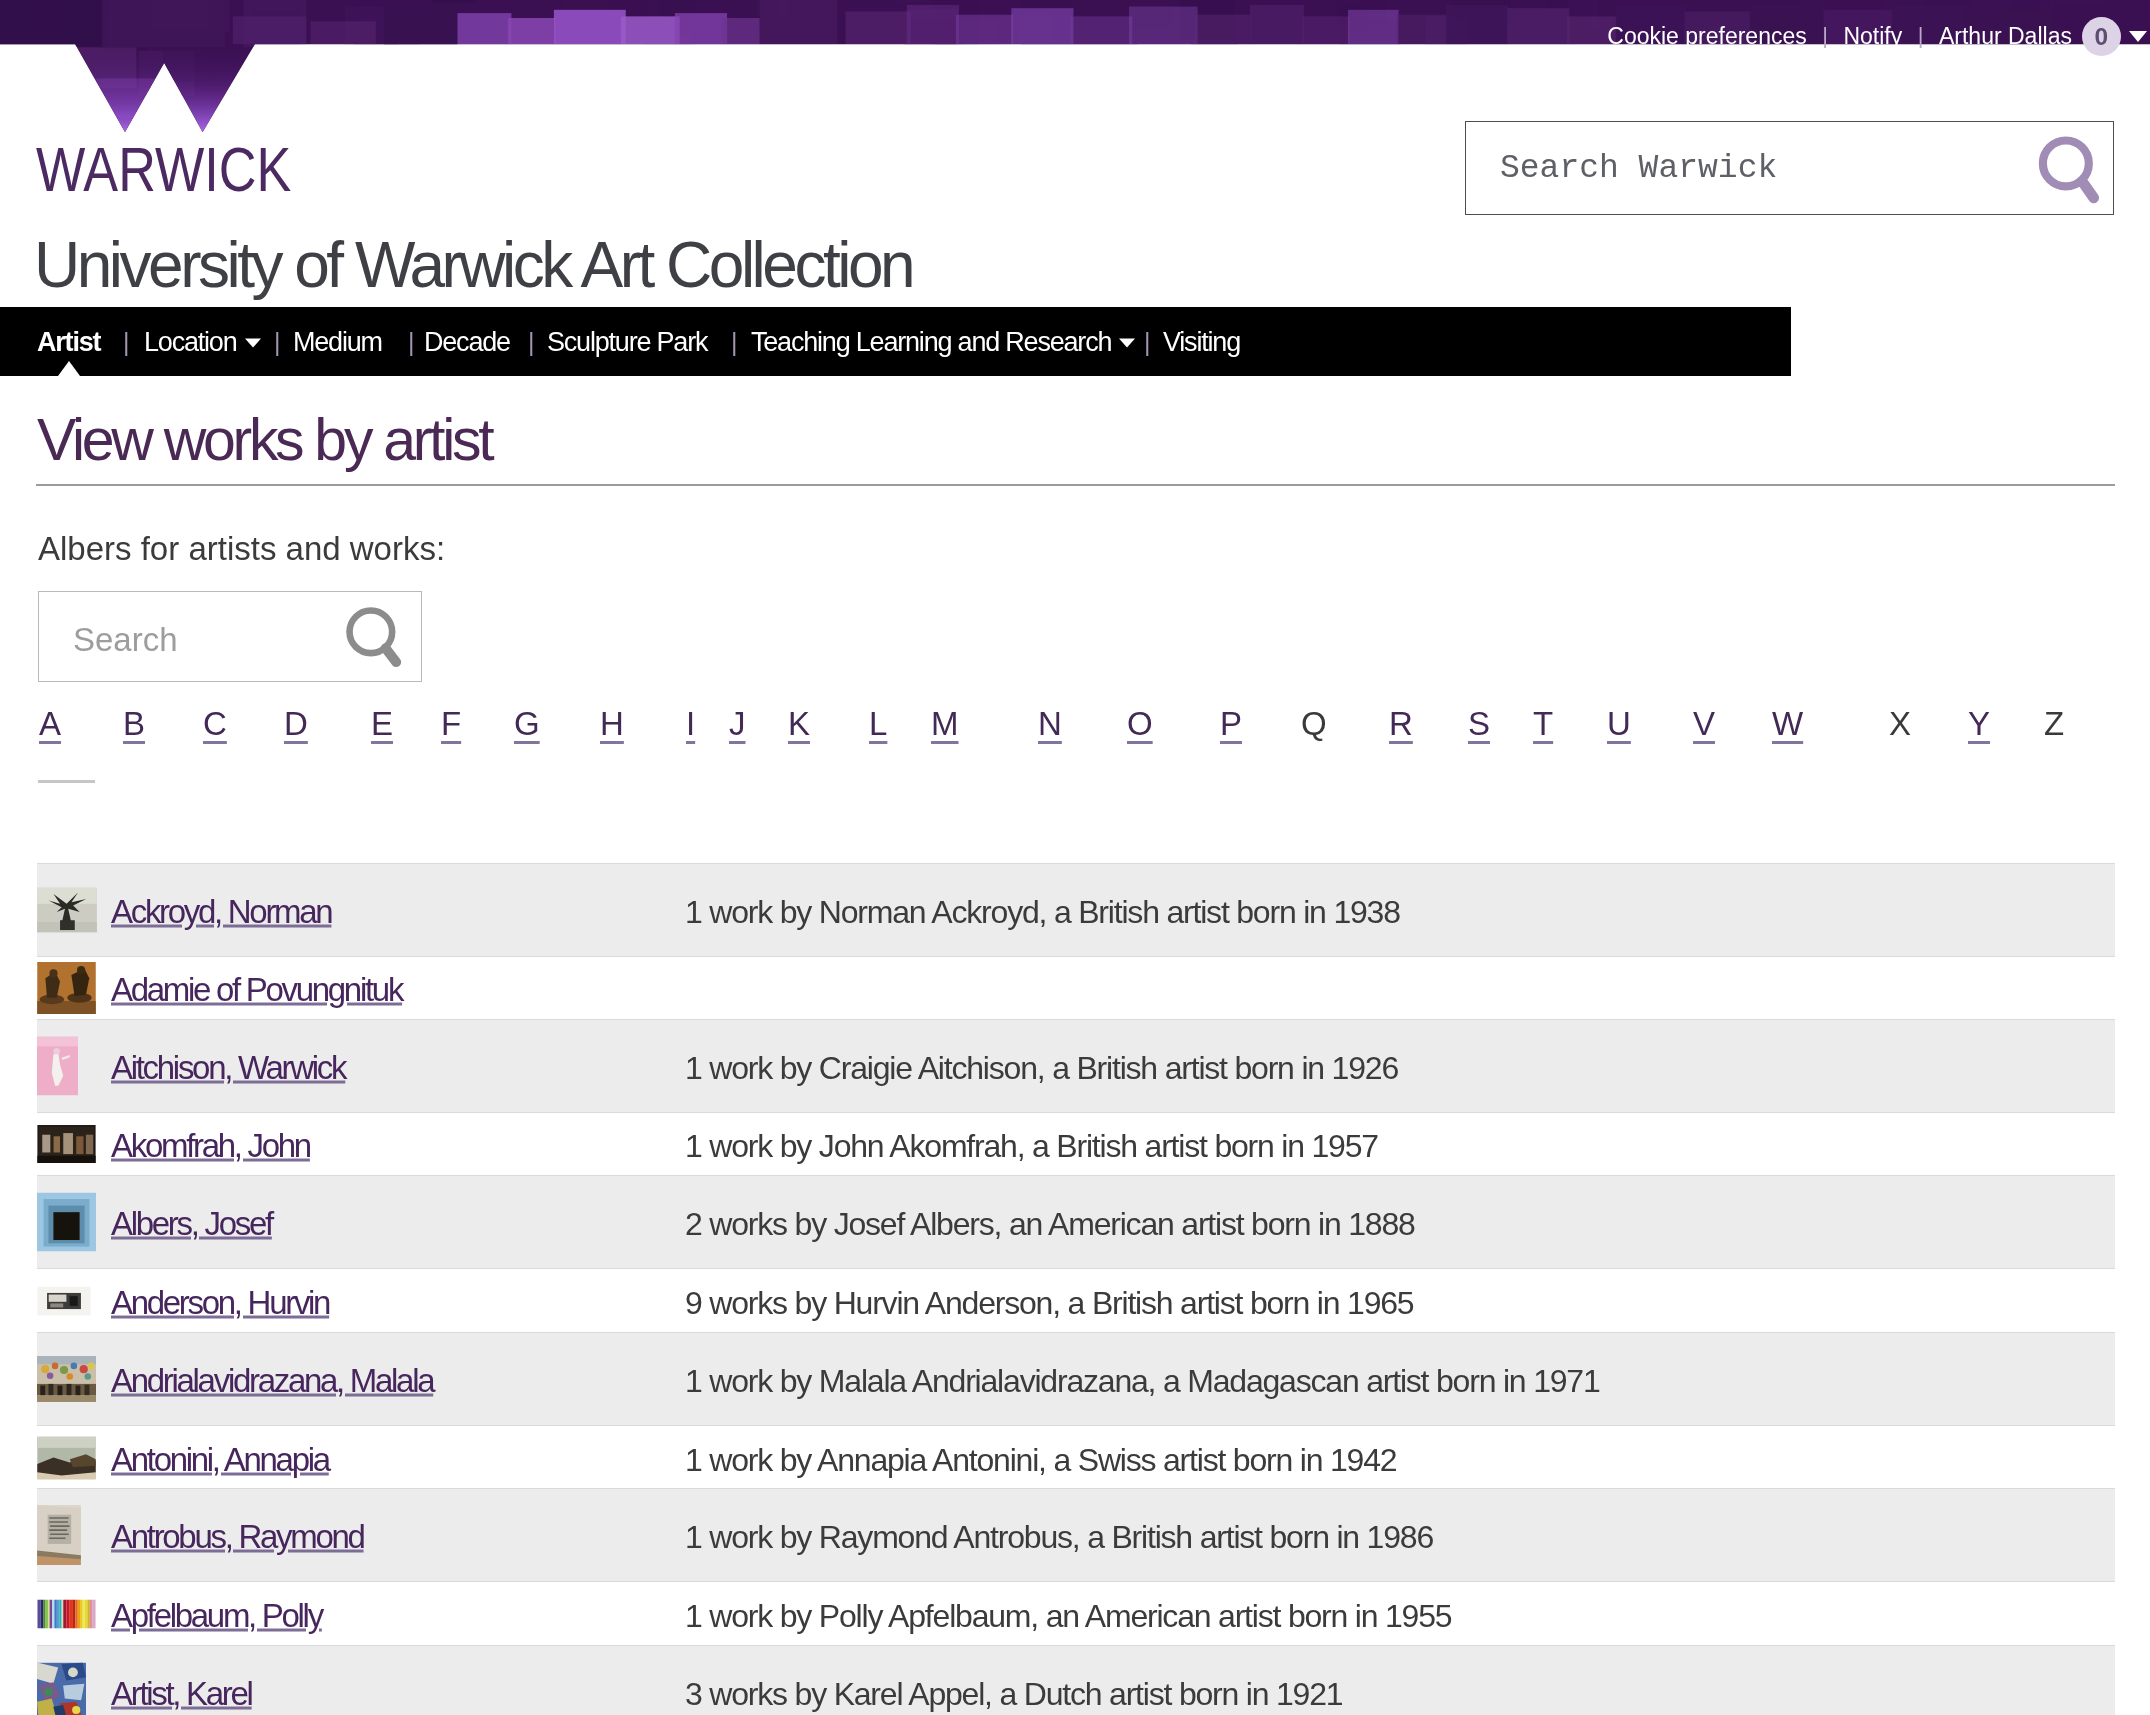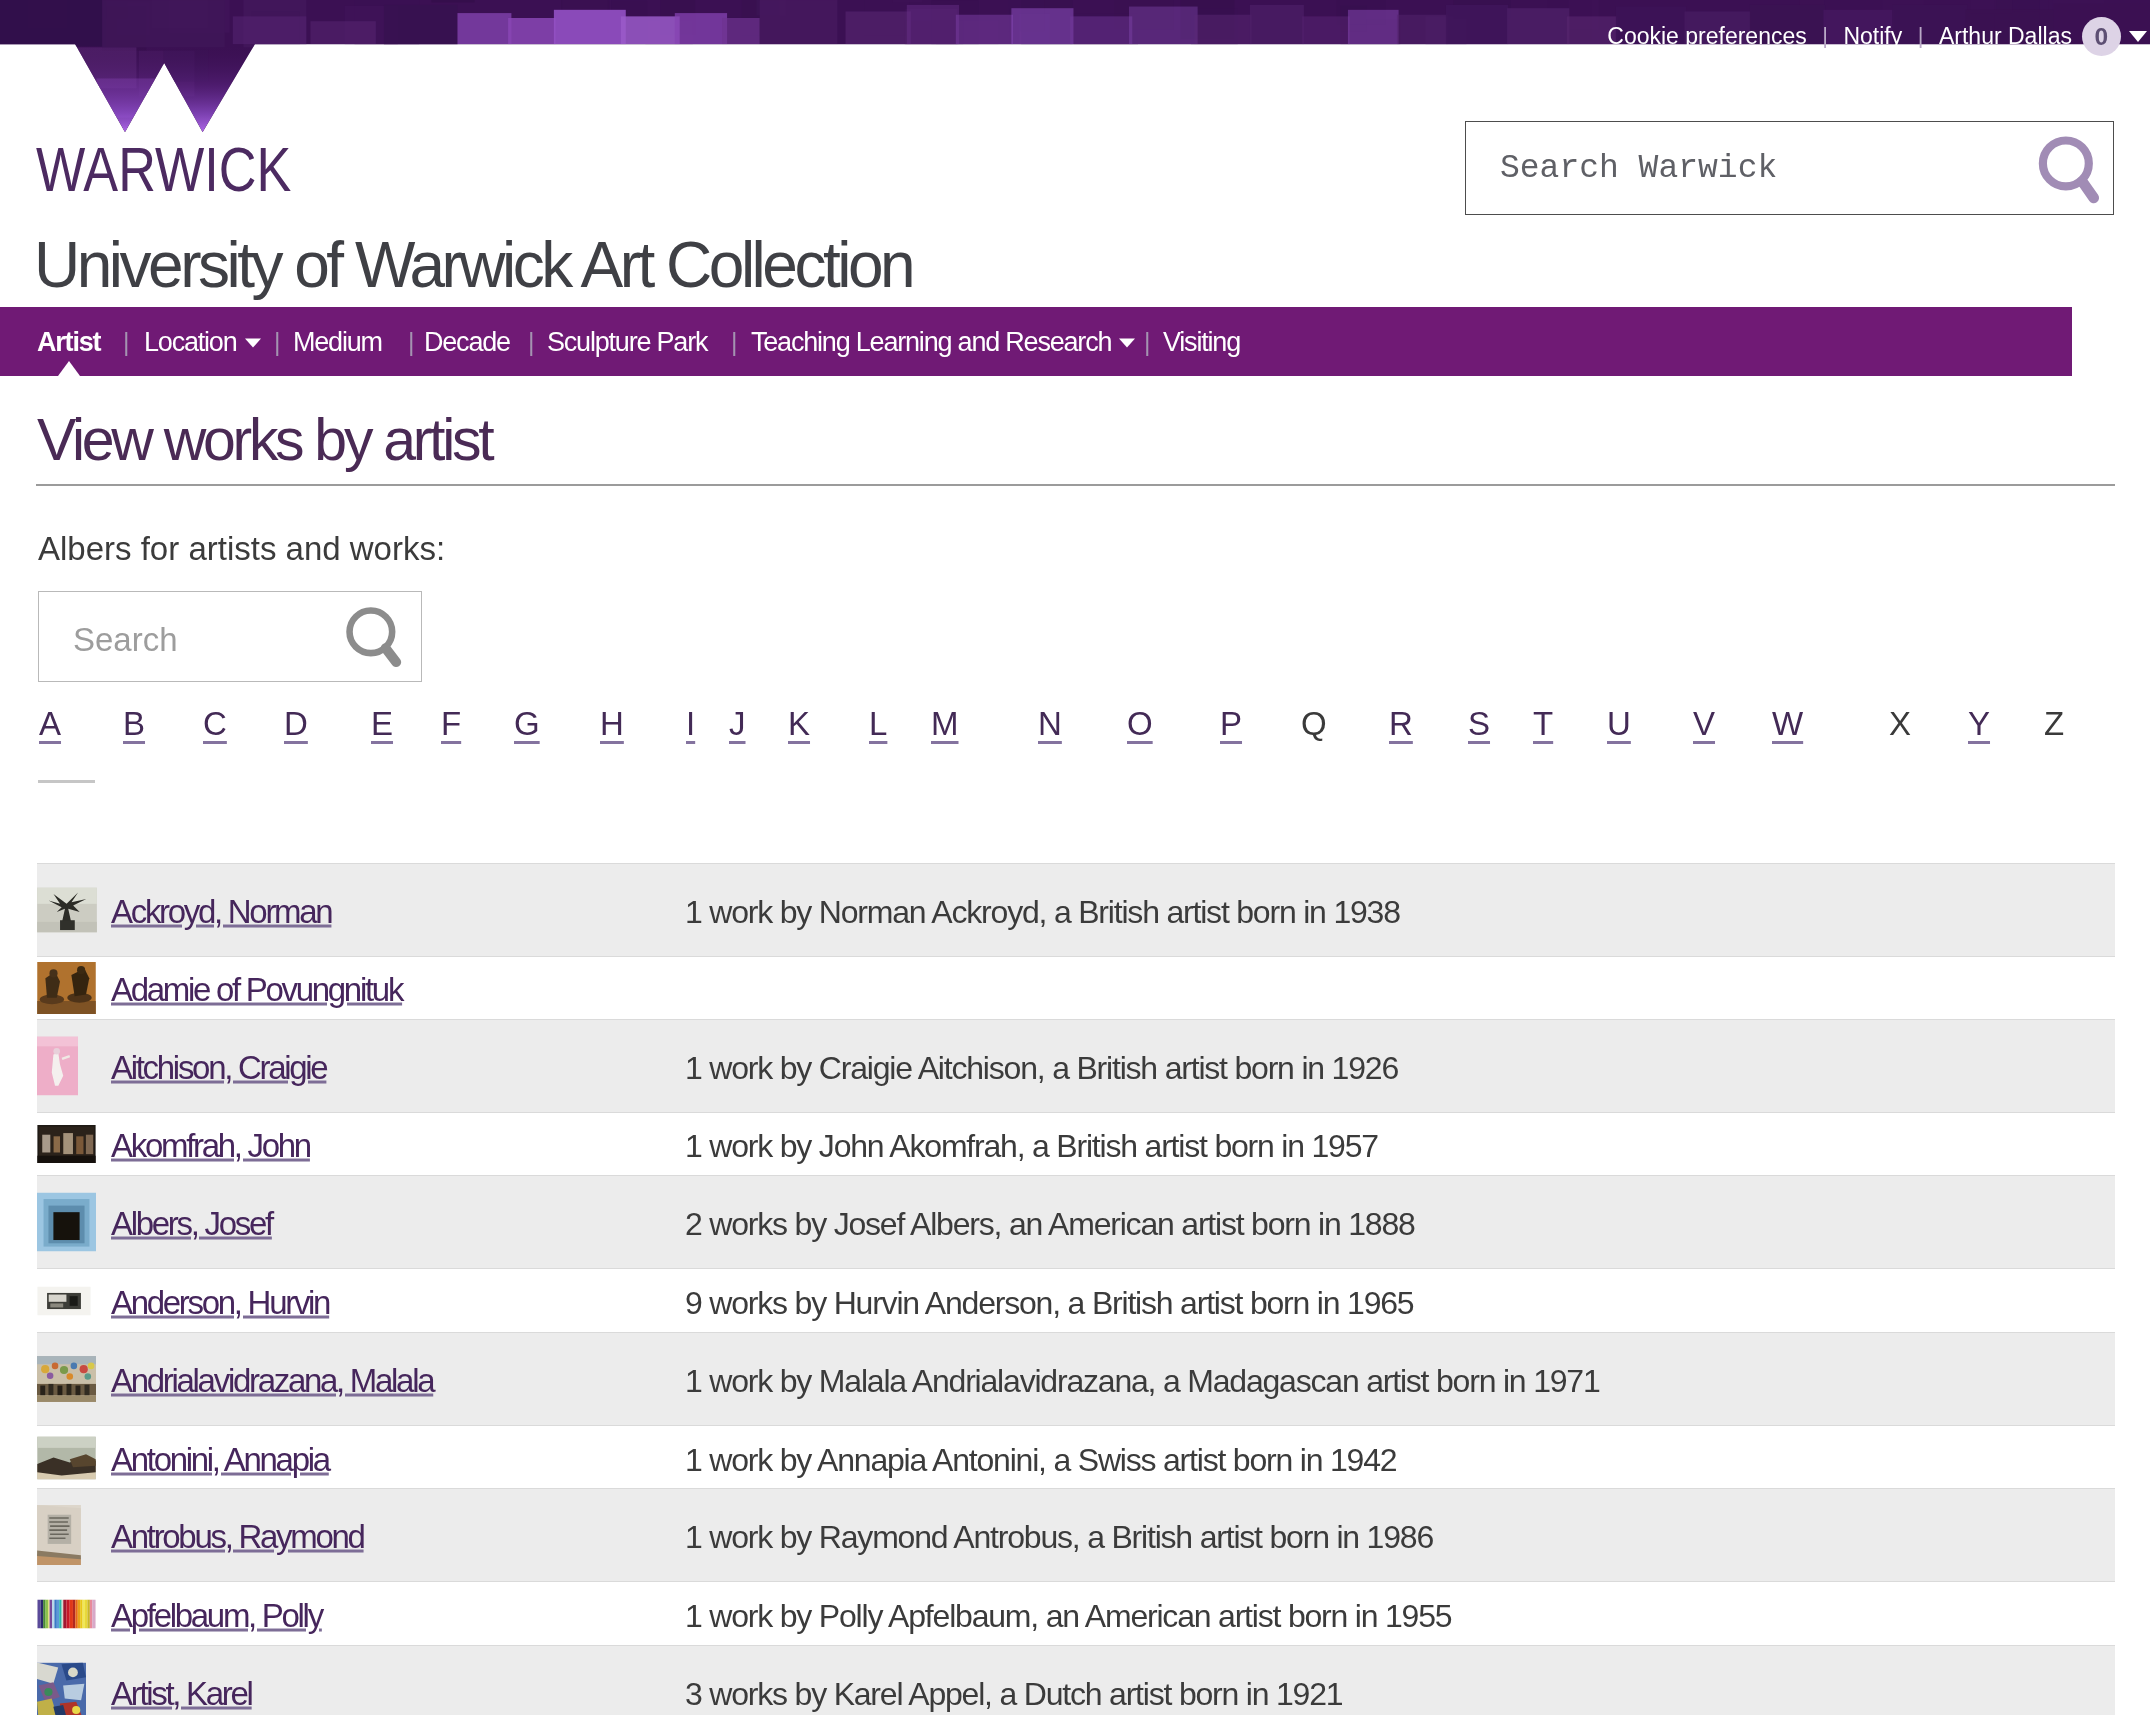--- a/index.html
+++ b/index.html
@@ -12,21 +12,21 @@
   color:#5d4f73; font-weight:bold; font-size:24.5px; line-height:39px; text-align:center; margin-left:9.8px; }
 .caret { display:inline-block; width:0; height:0; border-left:9.8px solid transparent;
   border-right:9.8px solid transparent; border-top:11.4px solid #fff; margin-left:8.2px; }
 .wordmark { position:absolute; left:36px; top:145px; }
 .swbox { position:absolute; left:1465px; top:121px; width:649px; height:94px;
   border:1.6px solid #4d4d4d; background:#fff;font-family:Liberation Mono, monospace; }
 .swbox .ph { position:absolute; left:34px; top:28px; font-size:33px; color:#5f6066; }
 .mag1 { position:absolute; right:2.5px; top:7.4px; }
 h1 { position:absolute; left:34px; top:228px; font-size:64px; font-weight:400; color:#3f4045;
   letter-spacing:-3.5px; white-space:nowrap; }
-.nav { position:absolute; left:0; top:307px; width:2072px; height:69px; background:#701a75;
+.nav { position:absolute; left:0; top:307px; width:1791px; height:69px; background:#000000;
   color:#fff; font-size:27px; }
 .nitem { position:absolute; top:50%; transform:translateY(-50%); white-space:nowrap; letter-spacing:-1.2px; }
 .nsep { position:absolute; top:50%; transform:translateY(-50%); color:#a493b1; font-size:25px; }
 .dcaret { display:inline-block; width:0; height:0; border-left:8.2px solid transparent;
   border-right:8.2px solid transparent; border-top:9.8px solid #fff; margin-left:8.2px; margin-bottom:2.5px; }
 .navptr { position:absolute; left:58px; bottom:0; width:0; height:0;
   border-left:11.4px solid transparent; border-right:11.4px solid transparent; border-bottom:15.5px solid #fff; }
 h2 { position:absolute; left:37px; top:406px; font-size:59px; font-weight:400; color:#4a2a55;
   letter-spacing:-3.3px; white-space:nowrap; }
 .hr1 { position:absolute; left:36px; top:484px; width:2079px; height:1.6px; background:#9b9b9b; }
@@ -255,21 +255,21 @@
 <a class="aname">Adamie of Povungnituk</a>
 </div>
 <div class="row grey" style="top:1019px">
 <div class="thumb" style="width:41px;height:59px"><svg width="41" height="59" viewBox="0 0 50 72">
         <rect width="50" height="72" fill="#eeaec8"></rect>
         <rect width="50" height="12" fill="#f3c2d6"></rect>
         <path d="M20 22 L26 20 L28 34 L32 48 L26 60 L22 60 L18 44 Z" fill="#f4f0ee"></path>
         <circle cx="24" cy="18" r="4" fill="#e8d0da"></circle>
         <rect x="30" y="26" width="10" height="3" fill="#f0e8e4" transform="rotate(-20 30 26)"></rect>
       </svg></div>
-<a class="aname">Aitchison, Craigie</a>
+<a class="aname">Aitchison, Warwick</a>
 <div class="adesc">1 work by Craigie Aitchison, a British artist born in 1926</div>
 </div>
 <div class="row" style="top:1097px">
 <div class="thumb" style="width:59px;height:38px"><svg width="59" height="38" viewBox="0 0 72 47">
         <rect width="72" height="47" fill="#1f1a15"></rect>
         <rect x="2" y="2" width="68" height="43" fill="#2b221a"></rect>
         <rect x="6" y="12" width="10" height="22" fill="#c8b9a6" opacity="0.8"></rect>
         <rect x="20" y="14" width="8" height="20" fill="#8a6a48"></rect>
         <rect x="32" y="10" width="12" height="26" fill="#d8c2a4" opacity="0.7"></rect>
         <rect x="48" y="14" width="9" height="22" fill="#7a5838"></rect>

